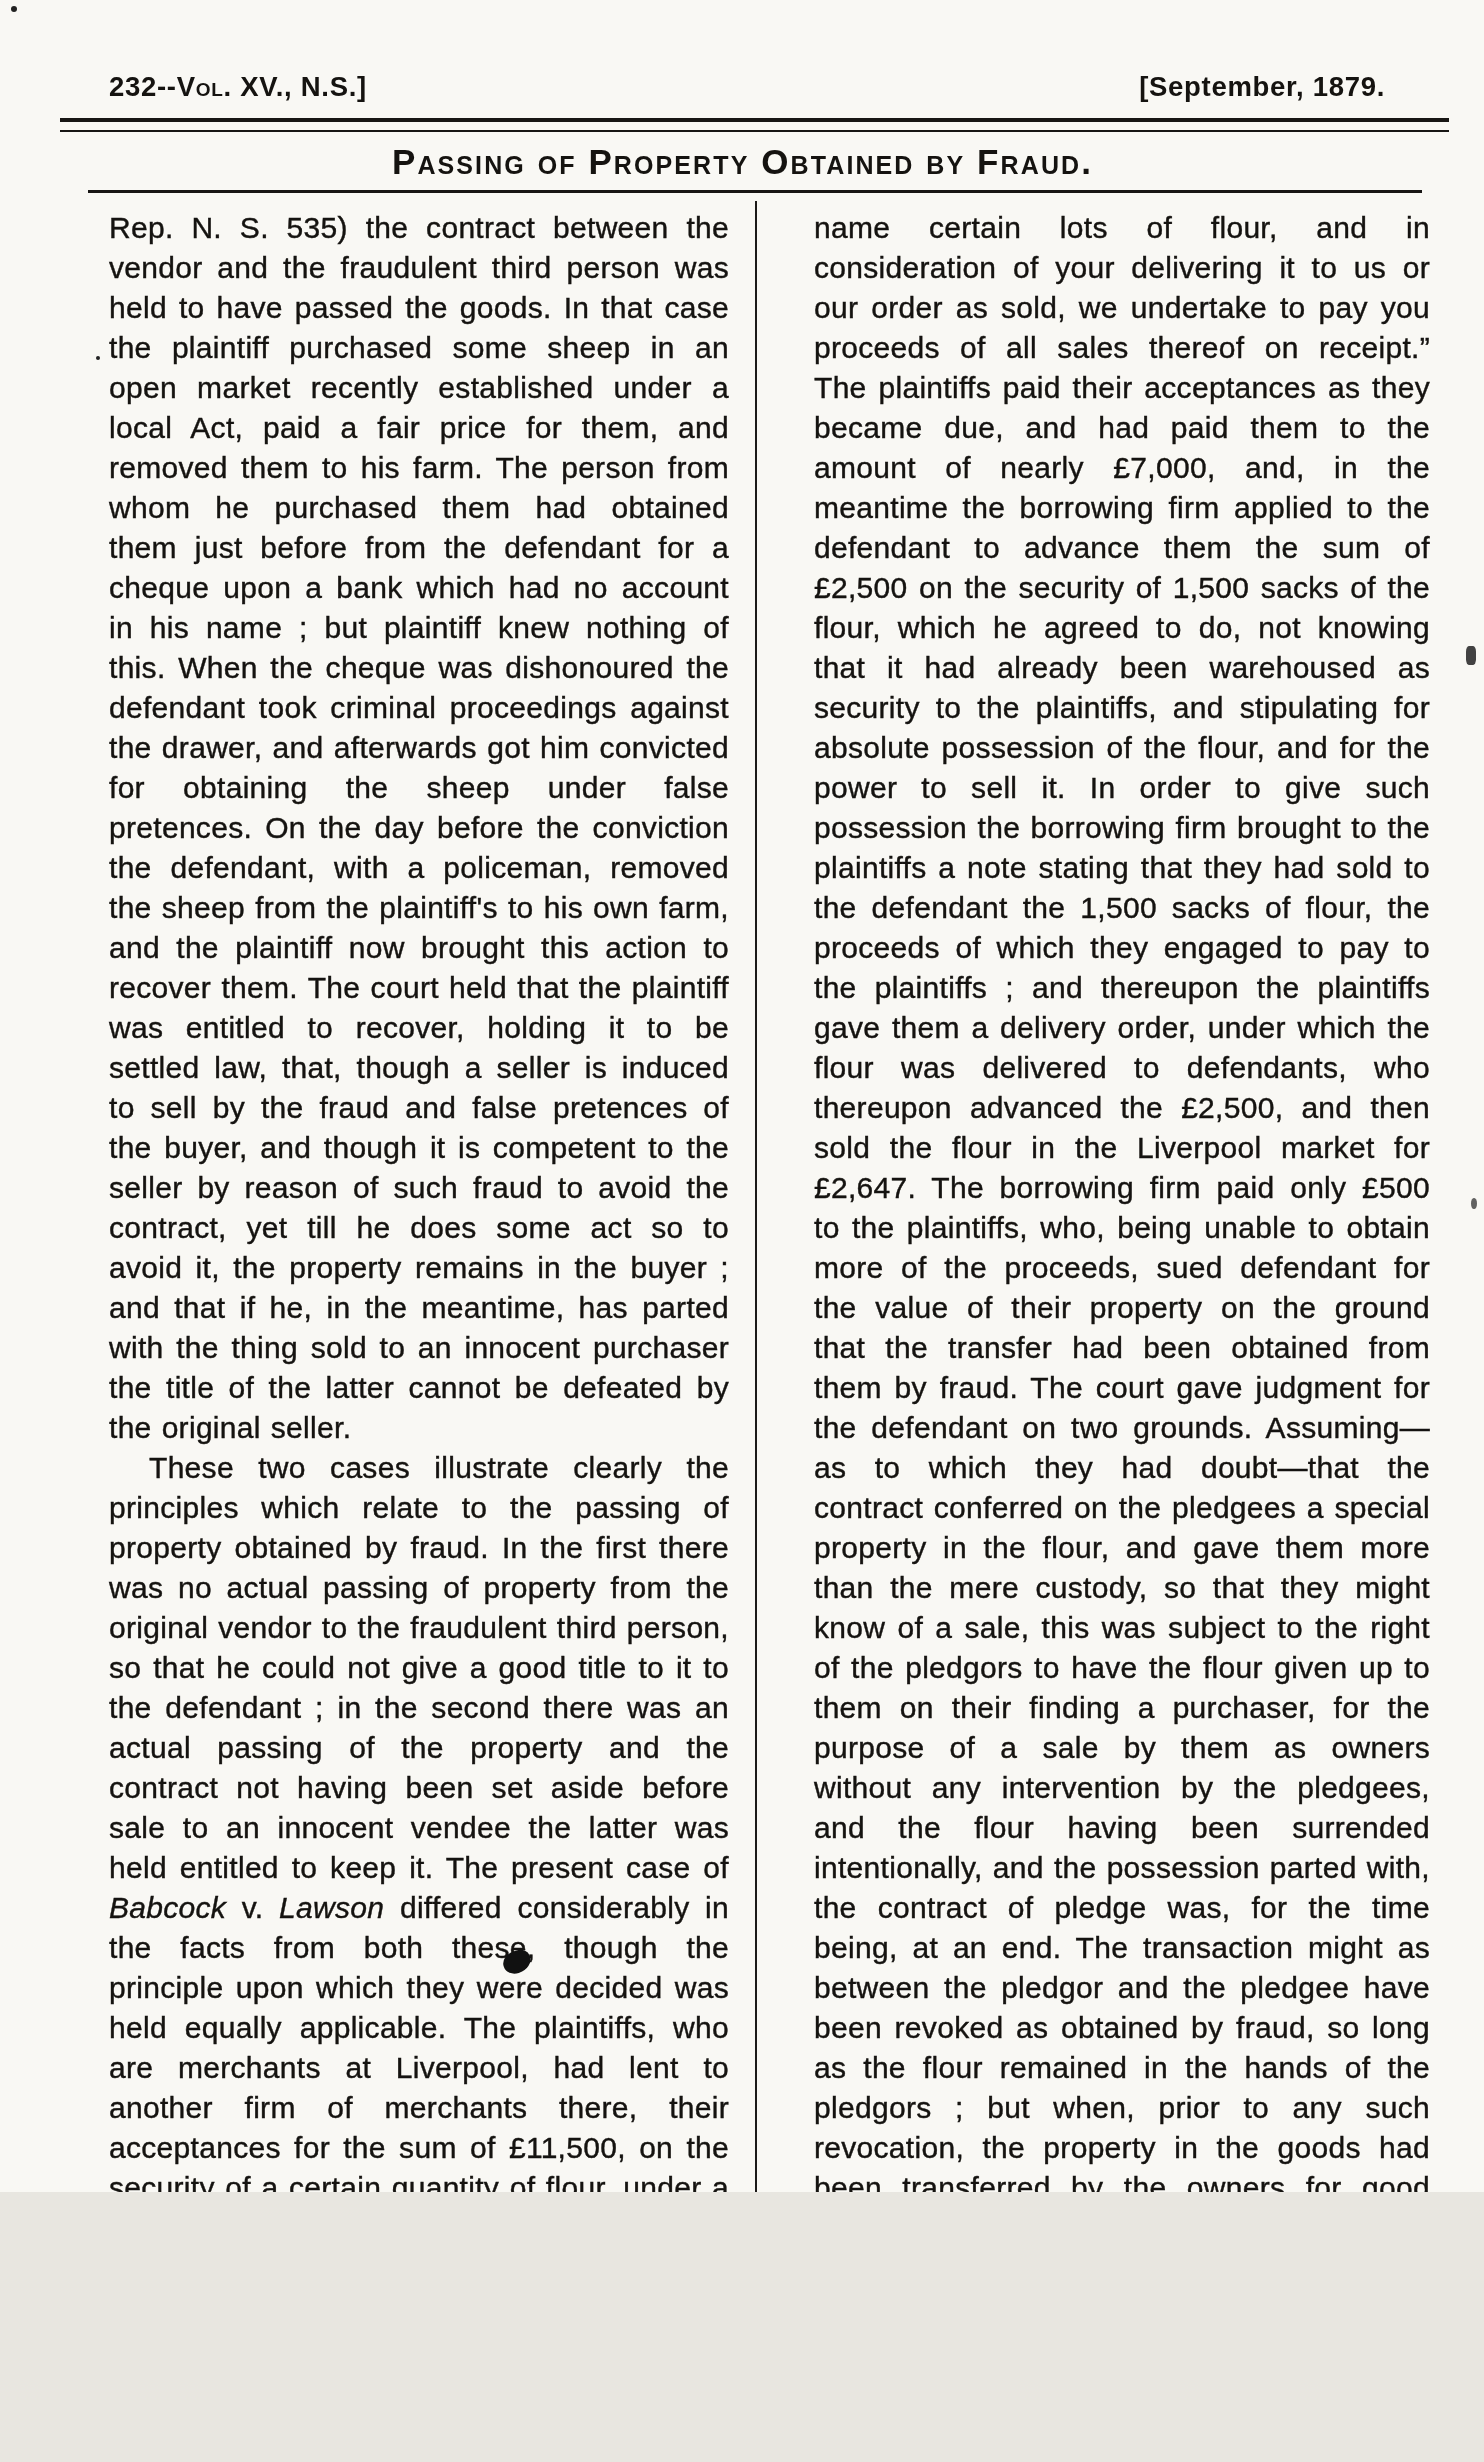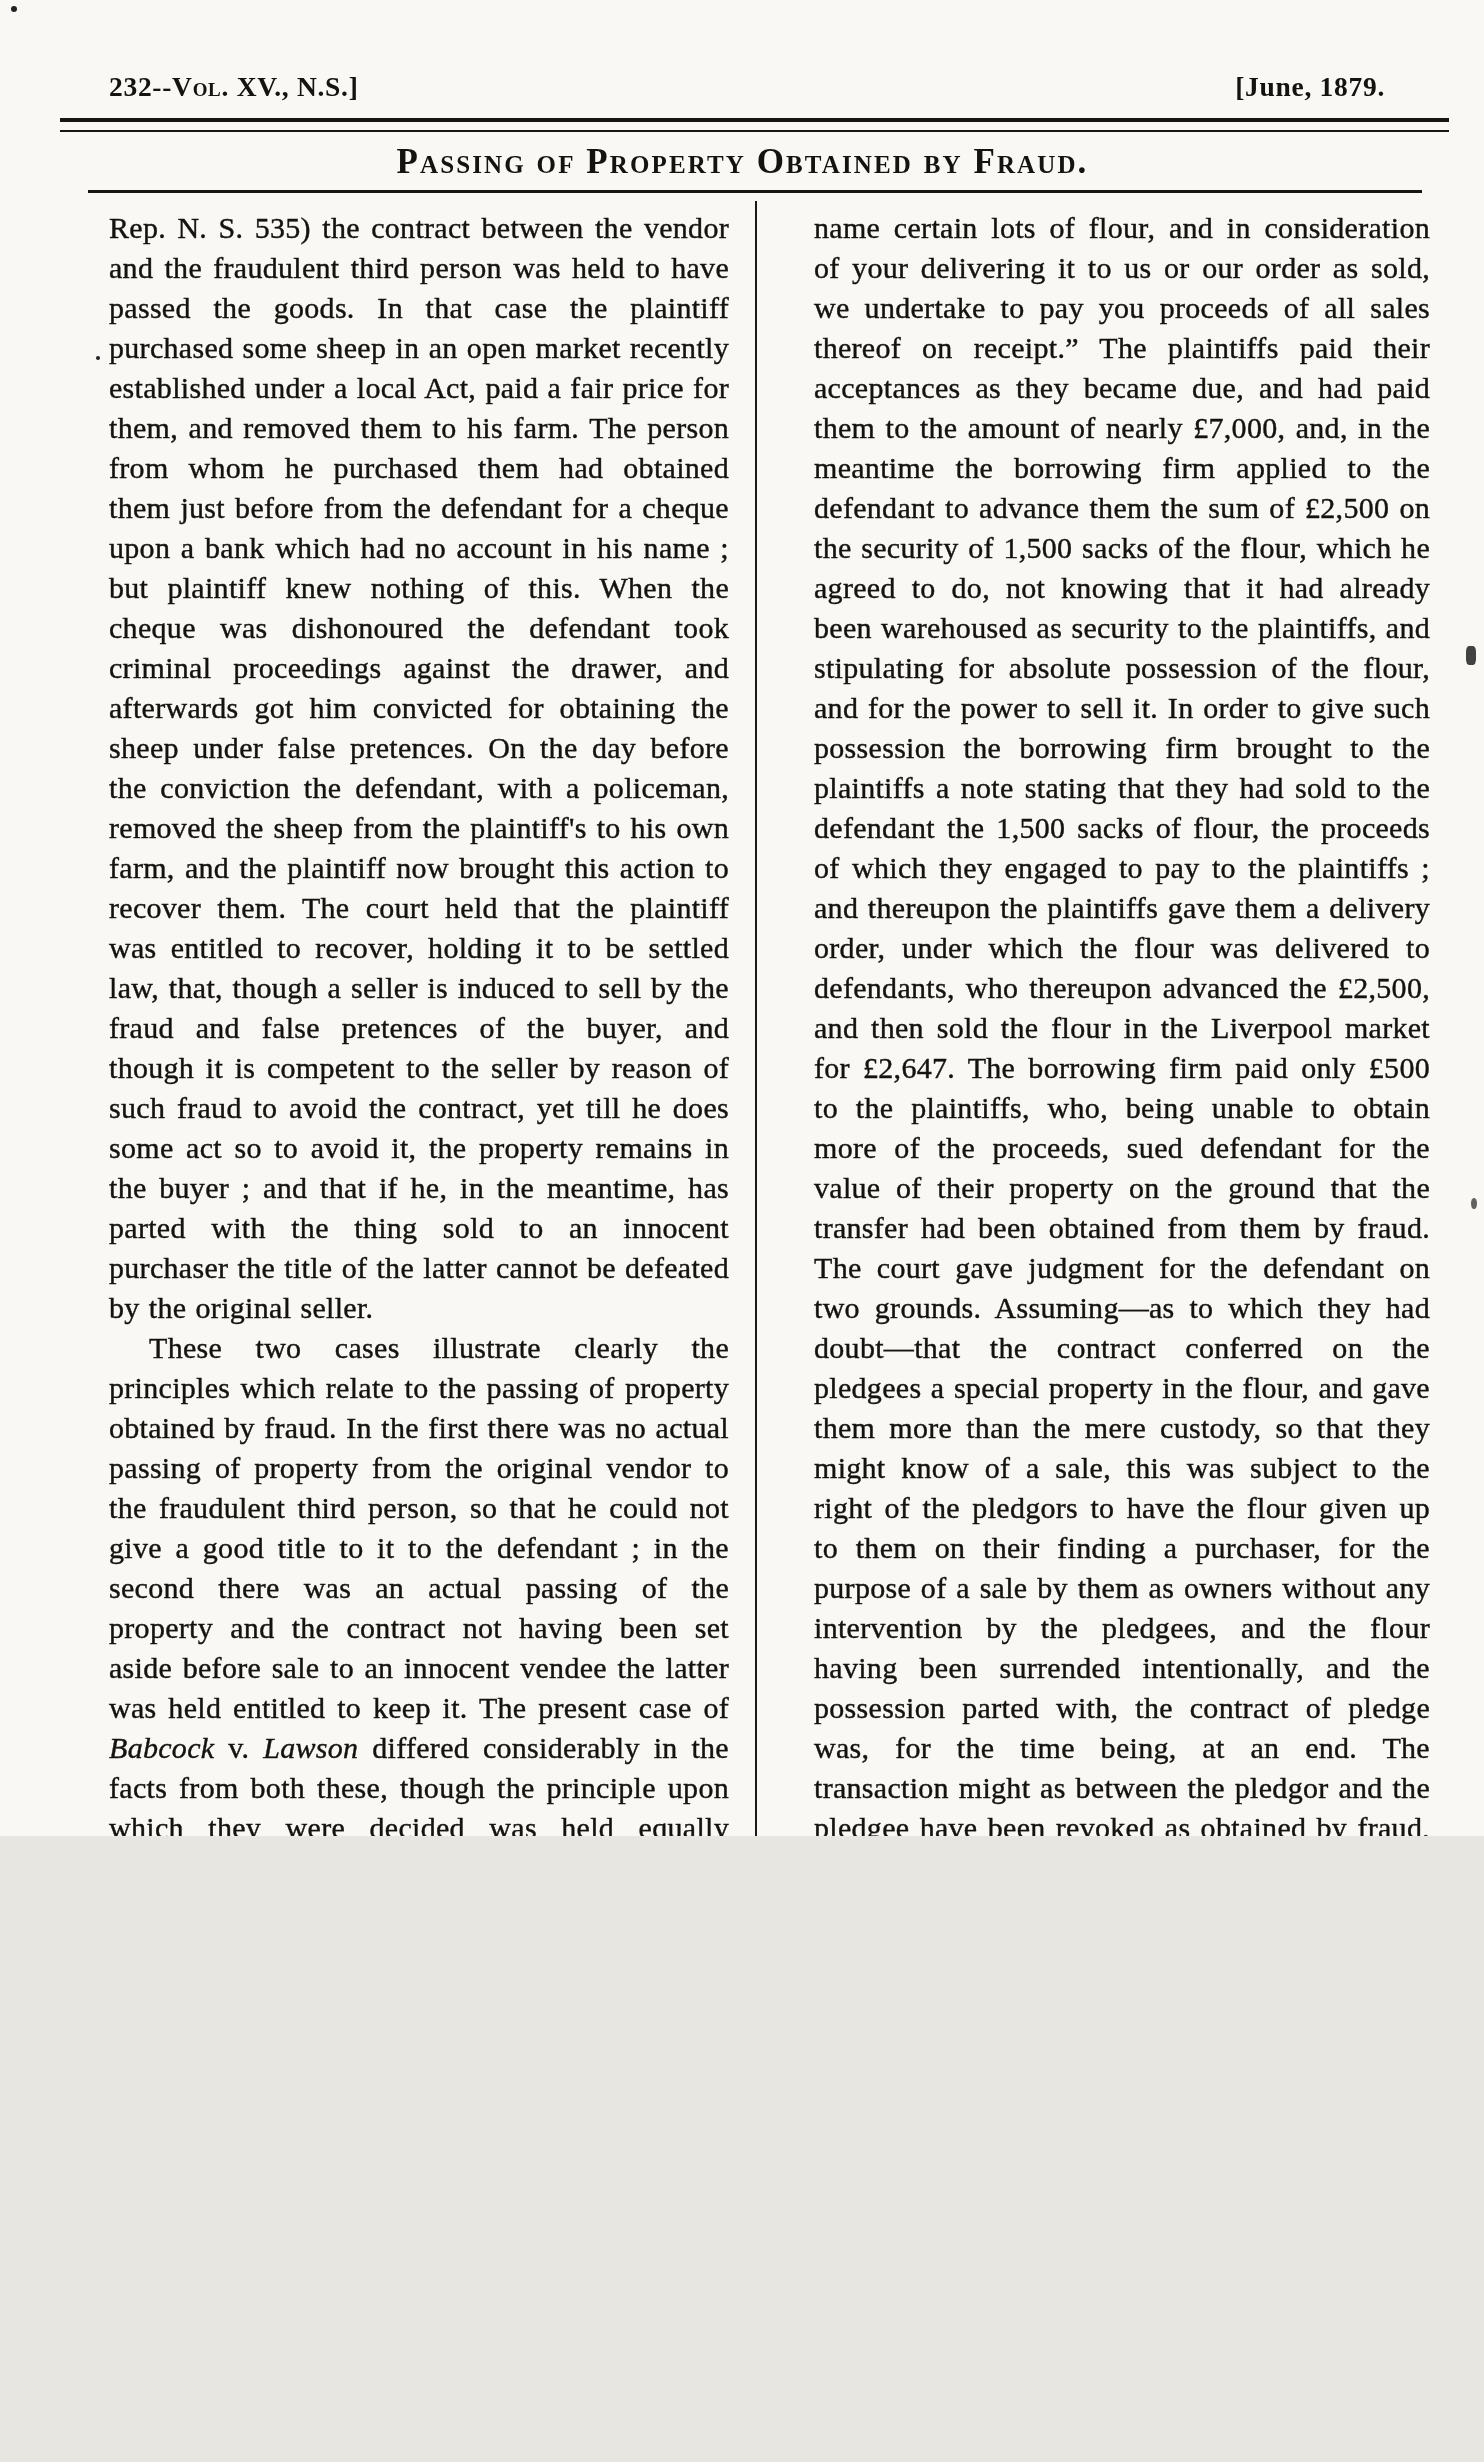--- a/index.html
+++ b/index.html
@@ -1,22 +1,22 @@
 <!DOCTYPE html>
 <html style="font-size:11px"><head>
 <meta charset="utf-8">
 <style>
   html,body { margin:0; padding:0; background:#e8e6e0; }
   .page {
     position:relative;
-    width:1485px; height:1836px;
+    width:1485px; height:2192px;
     margin:0 auto;
     background:#f9f8f4;
     color:#151310;
-    font-family:Liberation Serif, serif;
+    font-family:Liberation Sans, sans-serif;
     overflow:hidden;
   }
   
   .masthead-left {
     position:absolute; left:109px; top:70px;
     font-size:27.5px; line-height:33px;
     font-variant:small-caps; font-weight:700;
     letter-spacing:0.7px;
   }
   .masthead-center {
@@ -81,21 +81,21 @@
     background:#3a3835; border-radius:45% 55% 40% 60%;
     filter:blur(1.4px); opacity:.8;
   }
 </style>
 </head>
 <body>
 
 <div class="page">
 
   <div class="masthead-left">232--Vol. XV., N.S.]</div>
-  <div class="masthead-right">[June, 1879.</div>
+  <div class="masthead-right">[September, 1879.</div>
 
   <div class="rule-double"></div>
 
   <div class="article-title">Passing of Property Obtained by Fraud.</div>
 
   <div class="rule-single"></div>
 
   <div class="column-divider"></div>
 
   <div class="col col-left">

